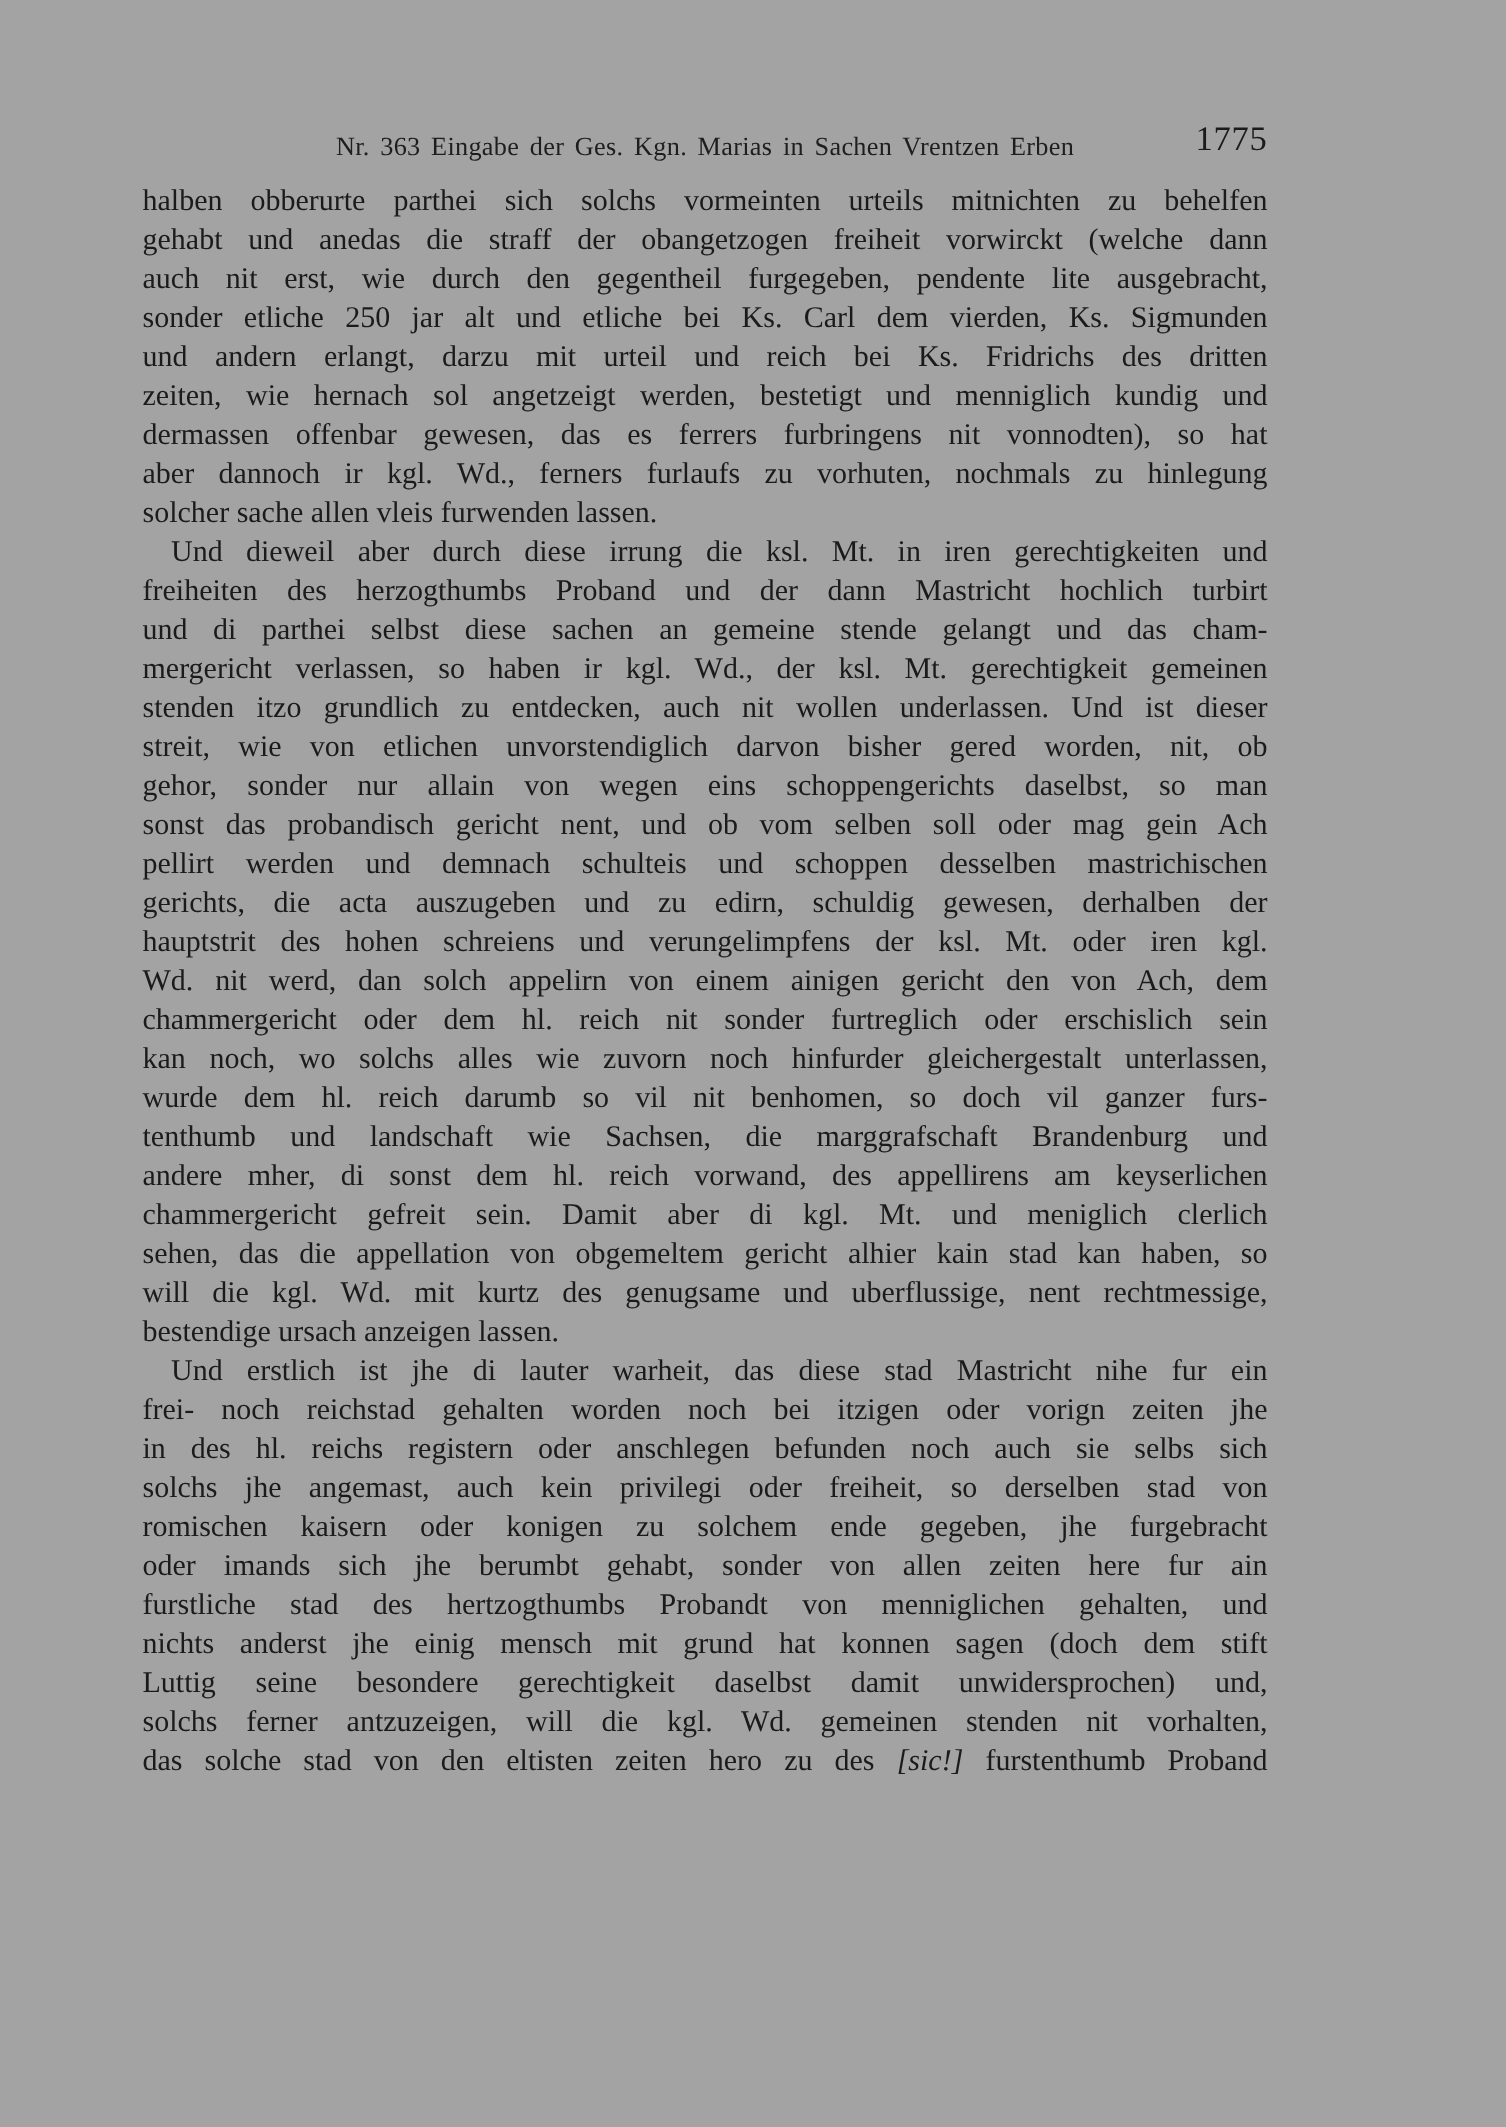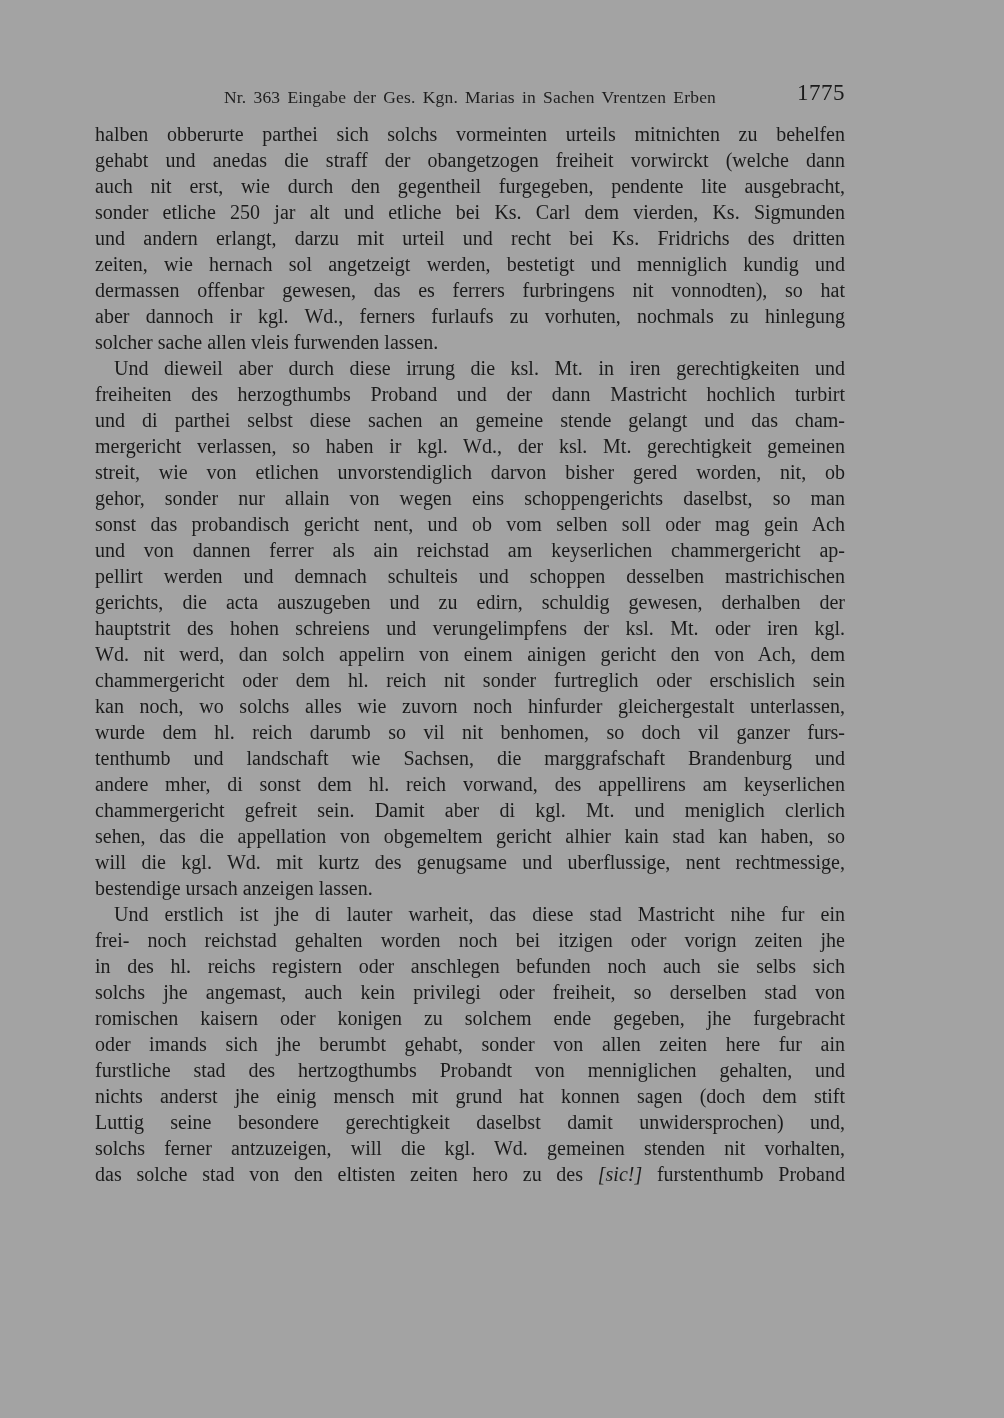--- a/index.html
+++ b/index.html
@@ -75,36 +75,36 @@
       <span class="page-number">1775</span>
     </div>
 
     <div class="body-text">
 
       <div class="para">
         <div class="line">halben obberurte parthei sich solchs vormeinten urteils mitnichten zu behelfen</div>
         <div class="line">gehabt und anedas die straff der obangetzogen freiheit vorwirckt (welche dann</div>
         <div class="line">auch nit erst, wie durch den gegentheil furgegeben, pendente lite ausgebracht,</div>
         <div class="line">sonder etliche 250 jar alt und etliche bei Ks. Carl dem vierden, Ks. Sigmunden</div>
-        <div class="line">und andern erlangt, darzu mit urteil und recht bei Ks. Fridrichs des dritten</div>
+        <div class="line">und andern erlangt, darzu mit urteil und reich bei Ks. Fridrichs des dritten</div>
         <div class="line">zeiten, wie hernach sol angetzeigt werden, bestetigt und menniglich kundig und</div>
         <div class="line">dermassen offenbar gewesen, das es ferrers furbringens nit vonnodten), so hat</div>
         <div class="line">aber dannoch ir kgl. Wd., ferners furlaufs zu vorhuten, nochmals zu hinlegung</div>
         <div class="line end">solcher sache allen vleis furwenden lassen.</div>
       </div>
 
       <div class="para">
         <div class="line indent">Und dieweil aber durch diese irrung die ksl. Mt. in iren gerechtigkeiten und</div>
         <div class="line">freiheiten des herzogthumbs Proband und der dann Mastricht hochlich turbirt</div>
         <div class="line">und di parthei selbst diese sachen an gemeine stende gelangt und das cham-</div>
         <div class="line">mergericht verlassen, so haben ir kgl. Wd., der ksl. Mt. gerechtigkeit gemeinen</div>
+        <div class="line">stenden itzo grundlich zu entdecken, auch nit wollen underlassen. Und ist dieser</div>
         <div class="line">streit, wie von etlichen unvorstendiglich darvon bisher gered worden, nit, ob</div>
         <div class="line">gehor, sonder nur allain von wegen eins schoppengerichts daselbst, so man</div>
         <div class="line">sonst das probandisch gericht nent, und ob vom selben soll oder mag gein Ach</div>
-        <div class="line">und von dannen ferrer als ain reichstad am keyserlichen chammergericht ap-</div>
         <div class="line">pellirt werden und demnach schulteis und schoppen desselben mastrichischen</div>
         <div class="line">gerichts, die acta auszugeben und zu edirn, schuldig gewesen, derhalben der</div>
         <div class="line">hauptstrit des hohen schreiens und verungelimpfens der ksl. Mt. oder iren kgl.</div>
         <div class="line">Wd. nit werd, dan solch appelirn von einem ainigen gericht den von Ach, dem</div>
         <div class="line">chammergericht oder dem hl. reich nit sonder furtreglich oder erschislich sein</div>
         <div class="line">kan noch, wo solchs alles wie zuvorn noch hinfurder gleichergestalt unterlassen,</div>
         <div class="line">wurde dem hl. reich darumb so vil nit benhomen, so doch vil ganzer furs-</div>
         <div class="line">tenthumb und landschaft wie Sachsen, die marggrafschaft Brandenburg und</div>
         <div class="line">andere mher, di sonst dem hl. reich vorwand, des appellirens am keyserlichen</div>
         <div class="line">chammergericht gefreit sein. Damit aber di kgl. Mt. und meniglich clerlich</div>

